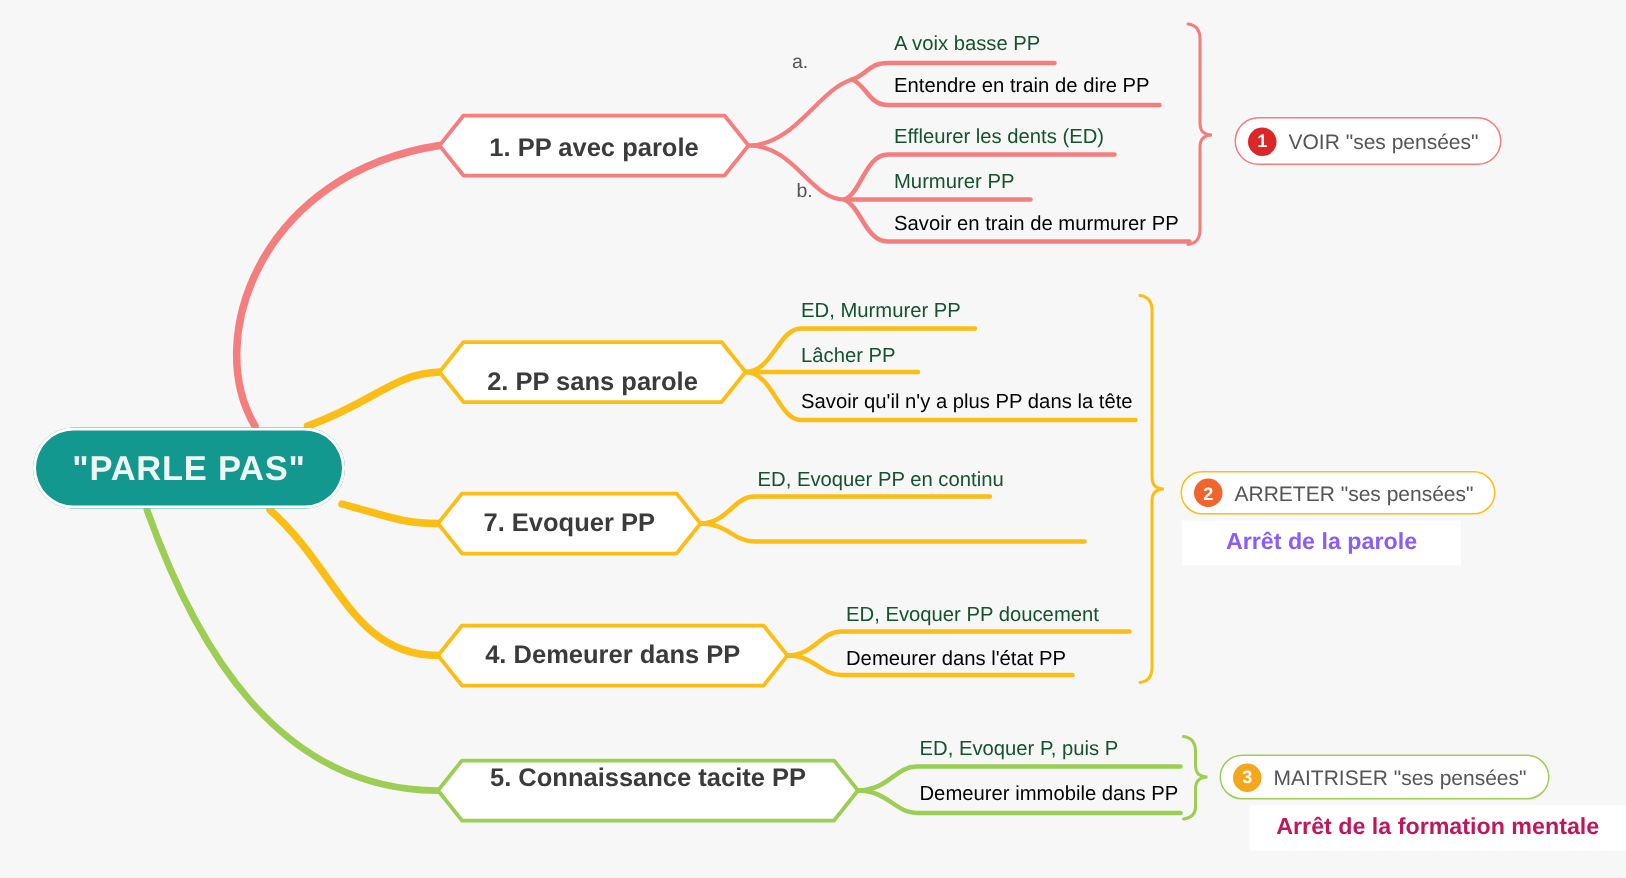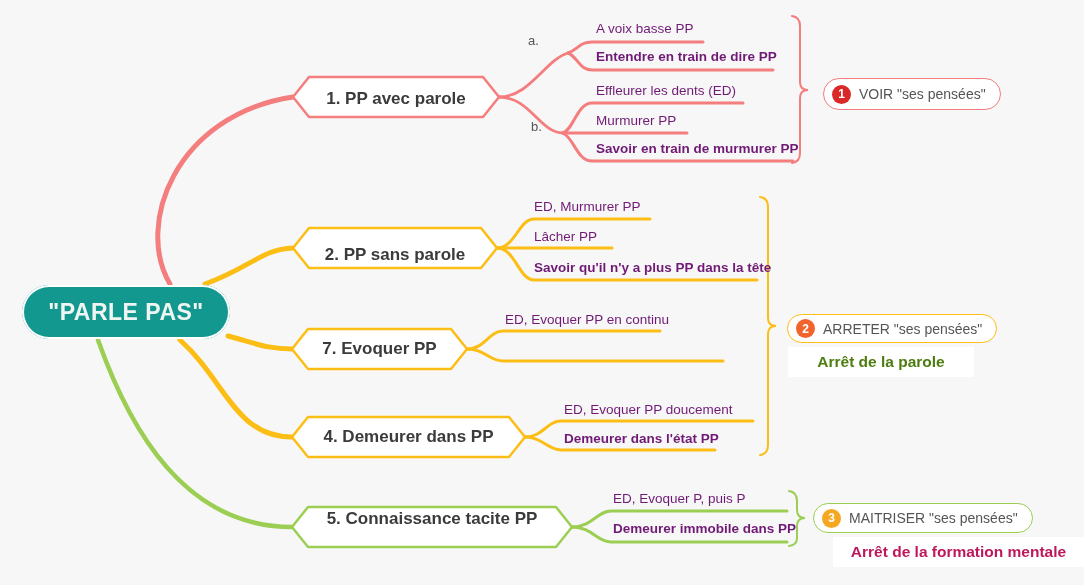--- a/index.html
+++ b/index.html
@@ -23,23 +23,23 @@
     color:#eef5f2;font-size:23px;font-weight:bold;letter-spacing:.5px;
     box-shadow:0 0 0 2px #ffffff inset;
   }
   
   .hexlabel{
     display:flex;align-items:center;justify-content:center;
     font-weight:bold;font-size:17px;color:#3b3b3b;white-space:nowrap;
   }
   
   .item{
-    font-size:13.5px;color:#701a75;white-space:nowrap;line-height:14px;
+    font-size:13.5px;color:#14532d;white-space:nowrap;line-height:14px;
   }
-  .item.red{color:#701a75;font-weight:bold;}
+  .item.red{color:#000000;}
   .grp{font-size:13px;color:#555555;}
   
   .pill{
     display:flex;align-items:center;gap:8px;
     background:#ffffff;border-radius:16px;
     font-size:14px;color:#555555;white-space:nowrap;
     padding:0 14px 0 8px;box-sizing:border-box;
   }
   .pill .num{
     width:19px;height:19px;border-radius:50%;
@@ -51,21 +51,21 @@
   .pill-gold{border:1.5px solid #fcbe14;}
   .pill-gold .num{background:#f2642e;}
   .pill-green{border:1.5px solid #9bce52;}
   .pill-green .num{background:#f5a81f;}
   
   .caption{
     background:#ffffff;display:flex;align-items:center;justify-content:center;
     font-weight:bold;font-size:15.5px;white-space:nowrap;padding:6px 12px;
     box-sizing:border-box;
   }
-  .caption-gold{color:#4d7c0f;}
+  .caption-gold{color:#8b5cf6;}
   .caption-teal{color:#be185d;}
 </style>
 </head>
 <body>
 
 <div class="canvas">
 
   <svg class="wires" width="1084" height="585" viewBox="0 0 1084 585">
 
     <path d="M 170,284 C 135,225 175,115 293,97" stroke="#f47d7d" stroke-width="5" fill="none" stroke-linecap="round"></path>

